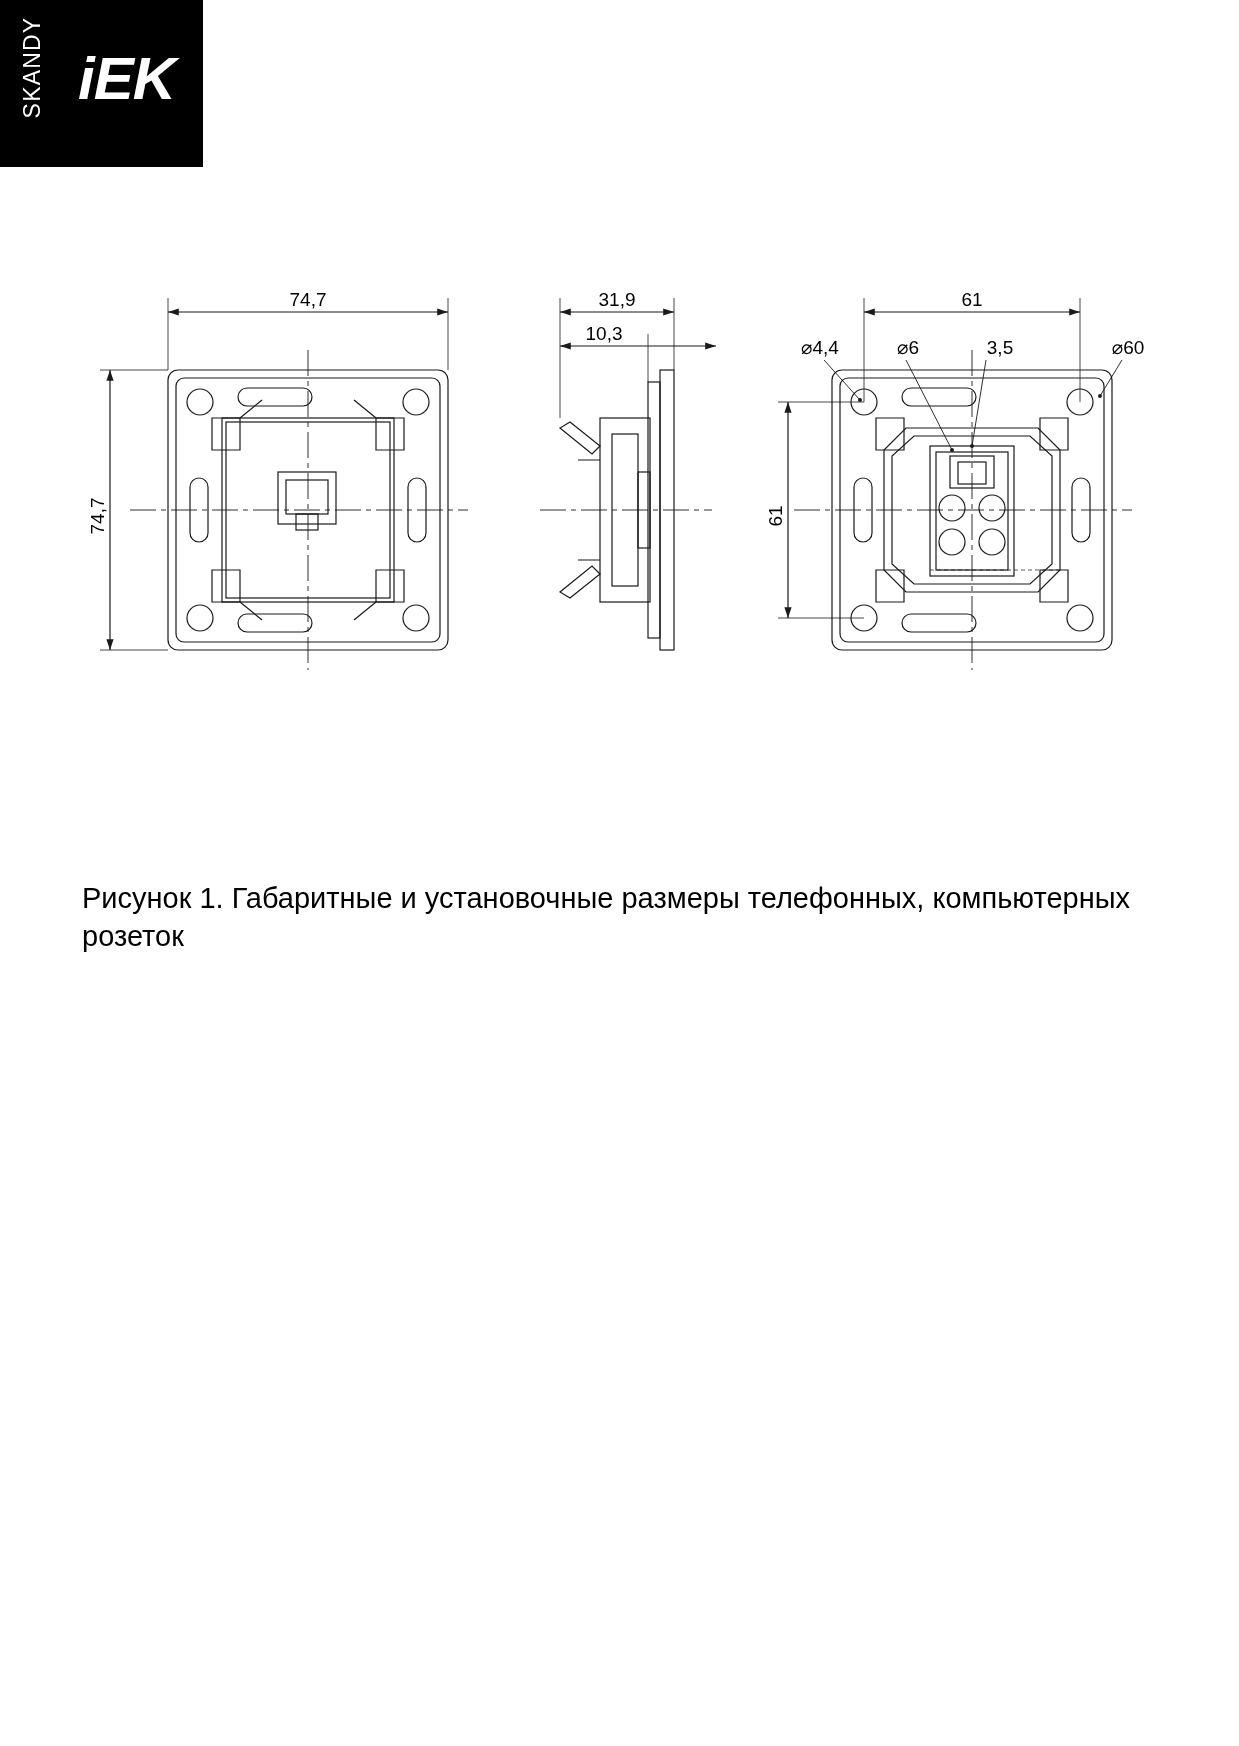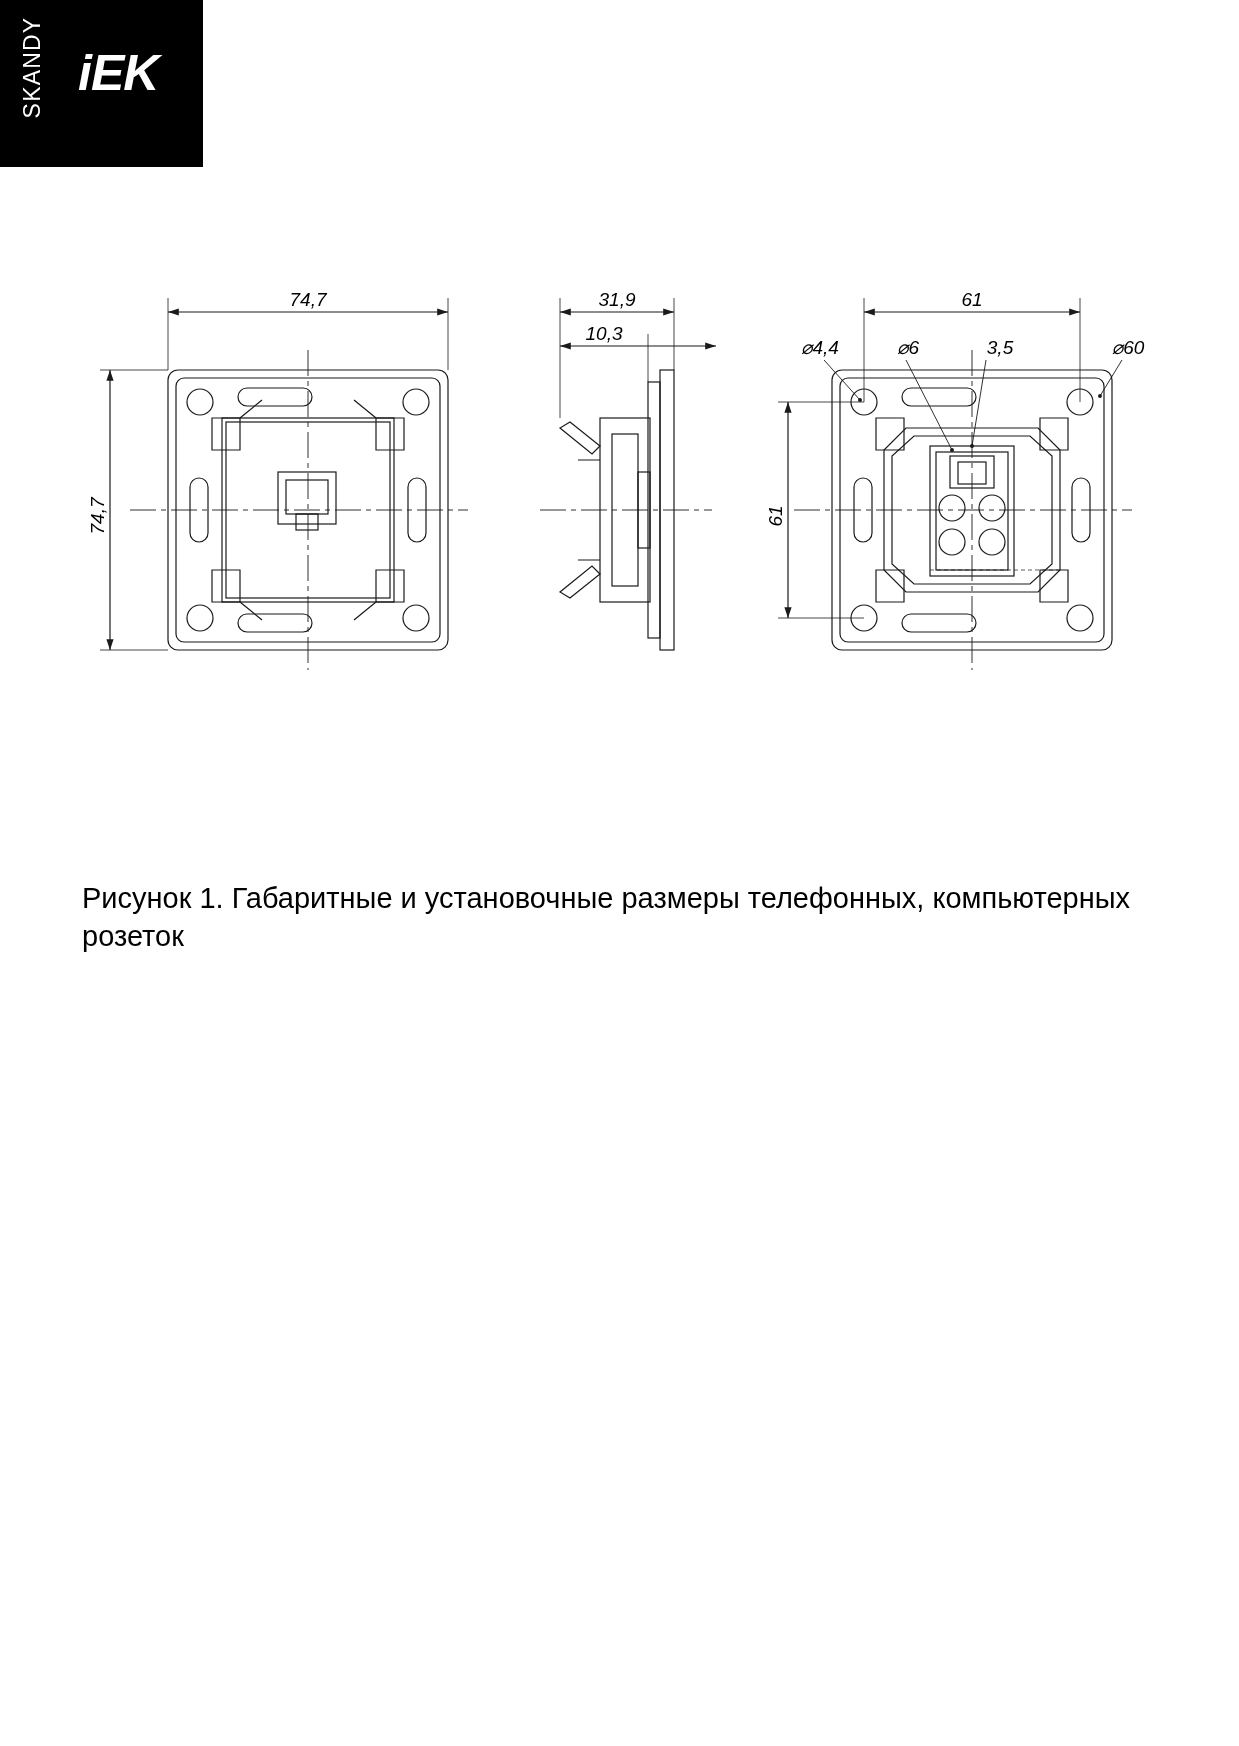--- a/index.html
+++ b/index.html
@@ -36,35 +36,34 @@
     color: #ffffff;
     font-size: 23px;
     letter-spacing: 1.2px;
     font-family: "Liberation Sans", sans-serif;
   }
   #brand-logo {
     position: absolute;
     left: 78px;
     top: 44px;
     color: #ffffff;
-    font-size: 50px;
+    font-size: 60px;
     font-weight: bold;
     font-style: italic;
     letter-spacing: -1px;
     font-family: "Liberation Sans", sans-serif;
   }
 
   
   #drawing {
     position: absolute;
     left: 0;
     top: 250px;
     width: 1239px;
     height: 420px;
-    font-style: italic;
   }
   #drawing svg {
     display: block;
   }
 
   
   #figure-caption {
     position: absolute;
     left: 82px;
     top: 880px;

